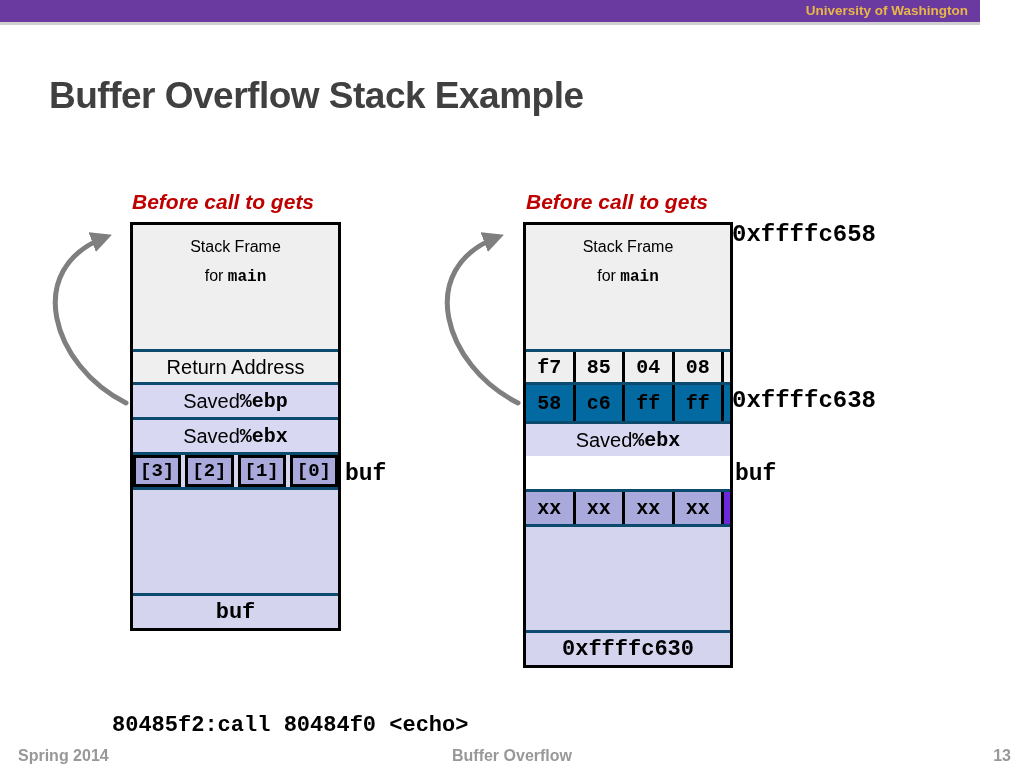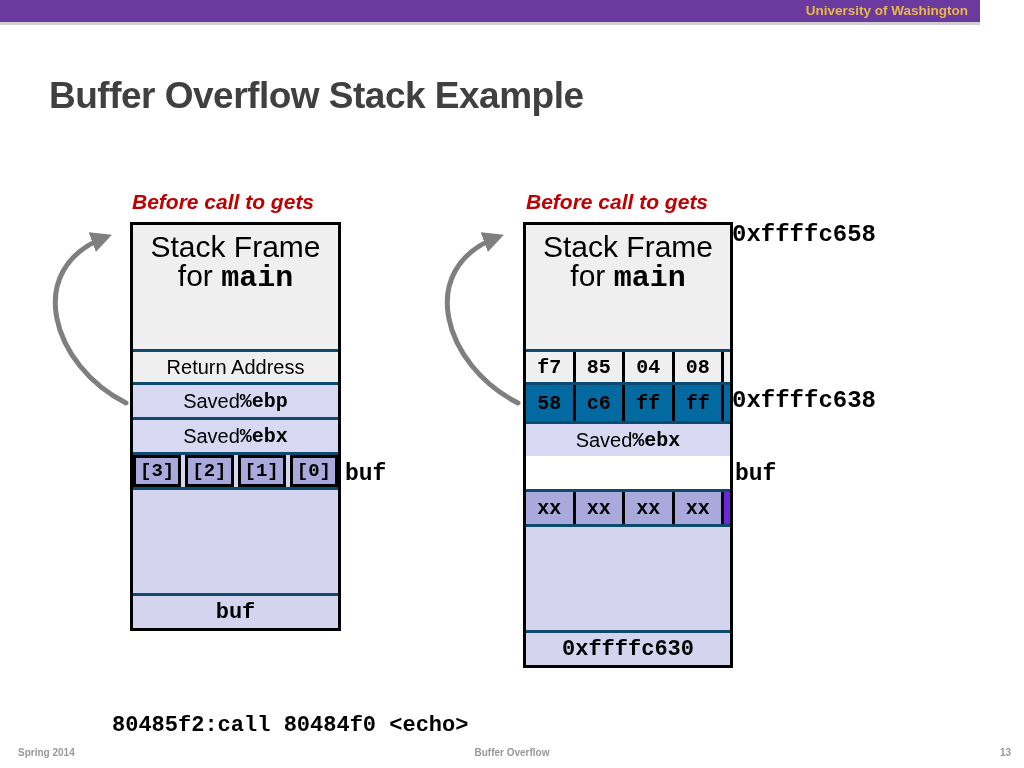--- a/index.html
+++ b/index.html
@@ -21,21 +21,21 @@
   .mono{font-family:"Liberation Mono","DejaVu Sans Mono",monospace;font-weight:bold;}
 
   
   .stackbox{position:absolute;top:222px;border:3px solid #000;background:#fff;}
   .stackbox.lft{left:130px;width:205px;}
   .stackbox.rgt{left:523px;width:204px;}
   .row{box-sizing:border-box;display:flex;align-items:center;justify-content:center;
        font-size:20px;color:#000;border-top:3px solid #0c4a6e;}
   .row.first{border-top:none;}
   .r-frame{height:124px;background:#efefef;flex-direction:column;justify-content:flex-start;
-           padding-top:7px;font-size:30px;line-height:29px;}
+           padding-top:7px;font-size:16px;line-height:29px;}
   .r-plain-gray{height:33px;background:#efefef;}
   .r-lav{height:35px;background:#d8d8f3;}
   .r-empty{height:106px;background:#d4d4ef;}
   .r-bottom{height:35px;background:#d4d4ef;font-size:22px;}
 
   
   .r-bytes{padding:0;}
   .r-bytes .cell{flex:1;height:100%;display:flex;align-items:center;justify-content:center;
                  border-right:3px solid #000;font-size:20px;}
   .r-bytes .sliver{width:6px;height:100%;}
@@ -55,21 +55,21 @@
   .addr.a638{left:732px;top:387px;}
   .buf-label{position:absolute;font-size:23px;color:#000;}
   .buf-label.lft{left:345px;top:461px;}
   .buf-label.rgt{left:735px;top:461px;}
 
   
   .code{position:absolute;left:112px;top:646px;font-size:22px;line-height:32px;color:#000;
         white-space:pre;}
 
   
-  .footer-item{position:absolute;top:747px;font-size:10px;font-weight:bold;color:#989898;}
+  .footer-item{position:absolute;top:747px;font-size:16px;font-weight:bold;color:#989898;}
   .footer-item.lft{left:18px;}
   .footer-item.ctr{left:0;width:1024px;text-align:center;}
   .footer-item.rgt{right:13px;}
 
   .arrows{position:absolute;left:0;top:0;width:1024px;height:768px;pointer-events:none;}
 </style>
 </head>
 <body>
 
 <div class="slide">

